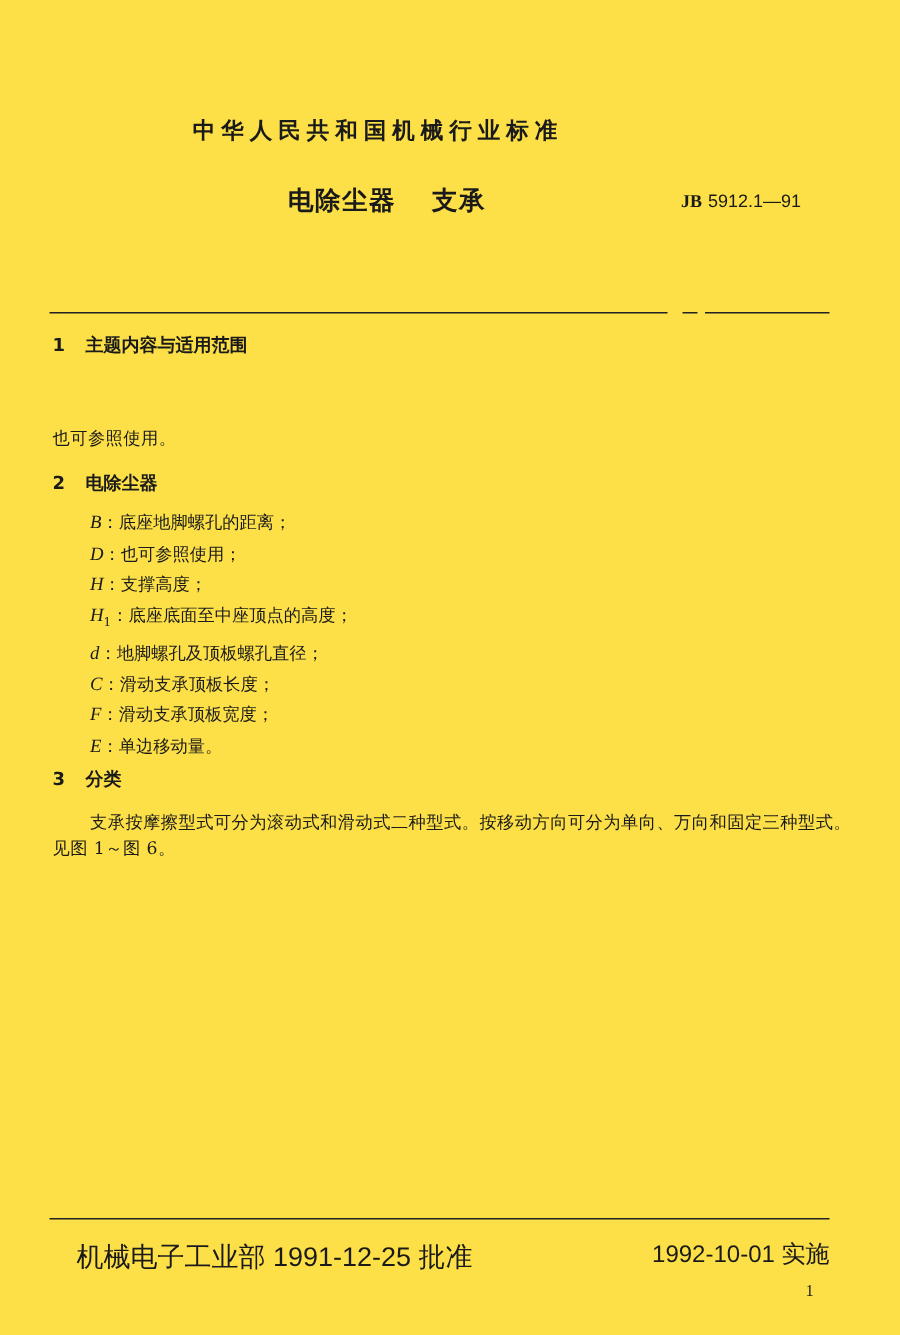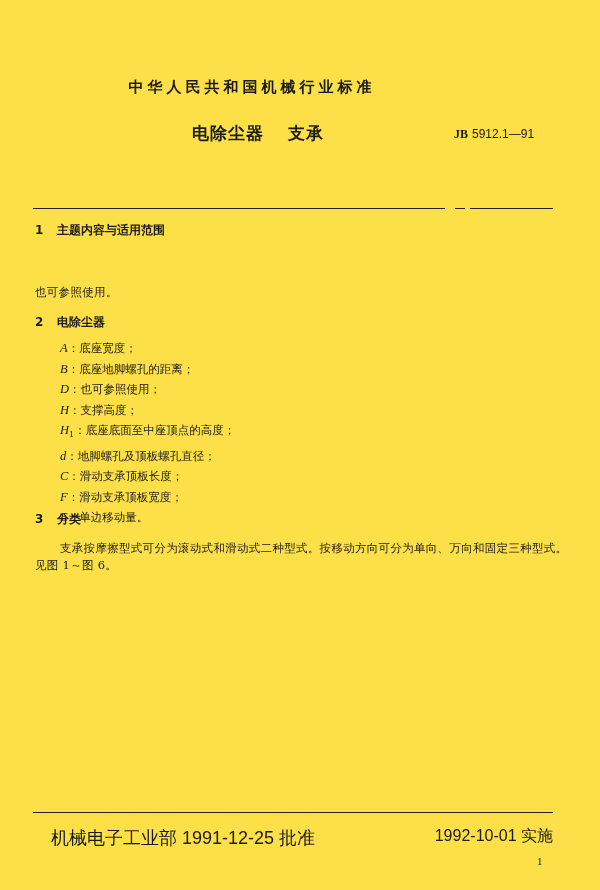--- a/index.html
+++ b/index.html
@@ -145,21 +145,20 @@
   <div class="abs h-section" style="left:35px; top:222px;">
     <span class="num">1</span><span>主题内容与适用范围</span>
   </div>
   <div class="abs para" style="left:35px; top:283px;">也可参照使用。</div>
 
   <div class="abs h-section" style="left:35px; top:314px;">
     <span class="num">2</span><span>电除尘器</span>
   </div>
 
   <div class="abs sym-list">
-    <div class="row"><i>A</i><span>：底座宽度；</span></div>
     <div class="row"><i>B</i><span>：底座地脚螺孔的距离；</span></div>
     <div class="row"><i>D</i><span>：也可参照使用；</span></div>
     <div class="row"><i>H</i><span>：支撑高度；</span></div>
     <div class="row"><i>H</i><sub>1</sub><span>：底座底面至中座顶点的高度；</span></div>
     <div class="row"><i>d</i><span>：地脚螺孔及顶板螺孔直径；</span></div>
     <div class="row"><i>C</i><span>：滑动支承顶板长度；</span></div>
     <div class="row"><i>F</i><span>：滑动支承顶板宽度；</span></div>
     <div class="row"><i>E</i><span>：单边移动量。</span></div>
   </div>
 

